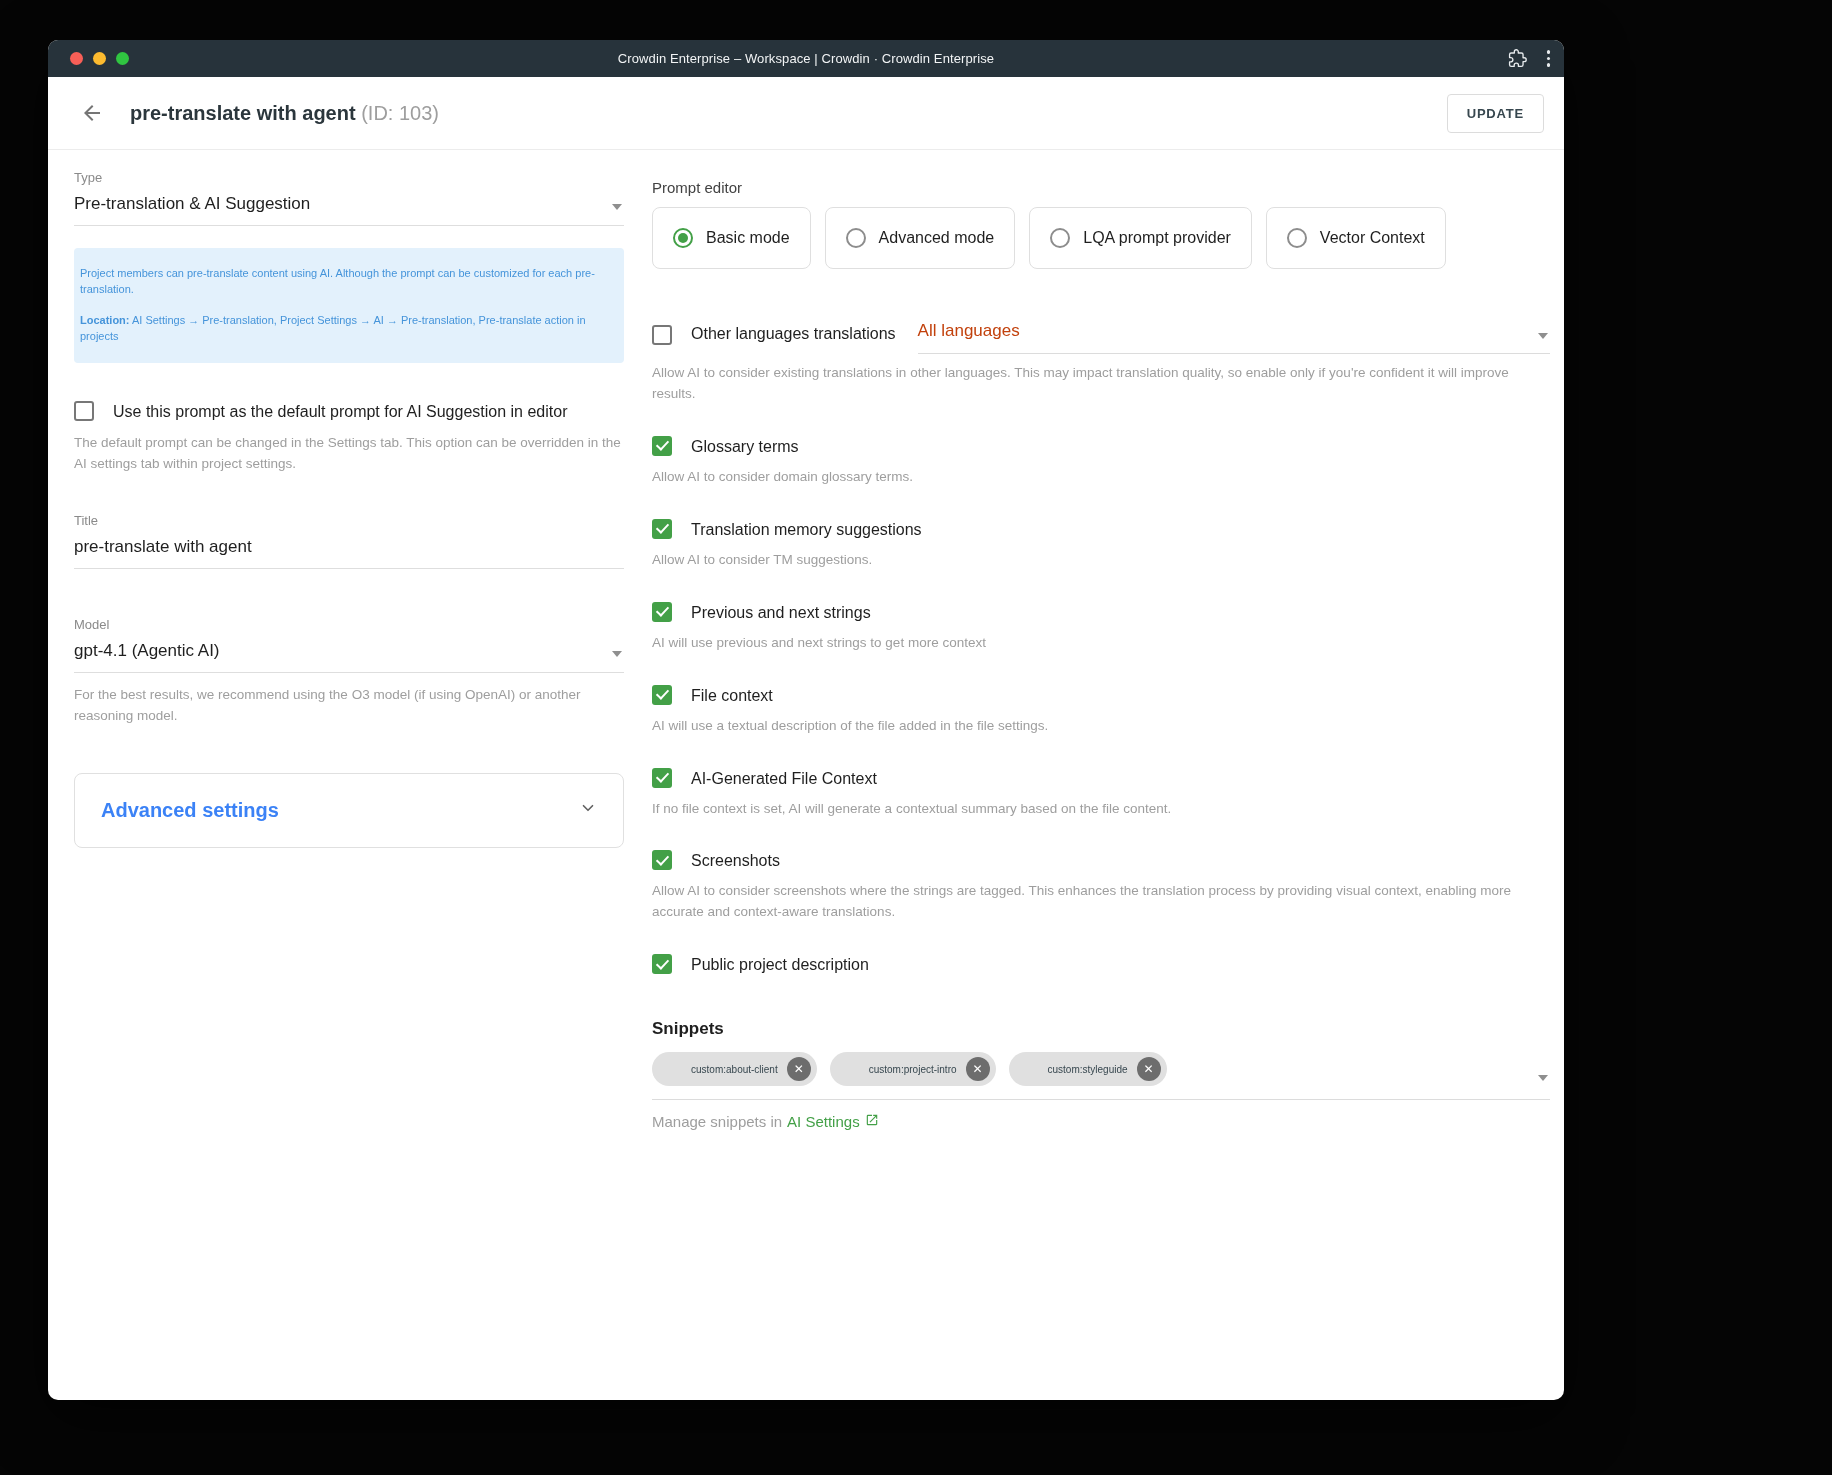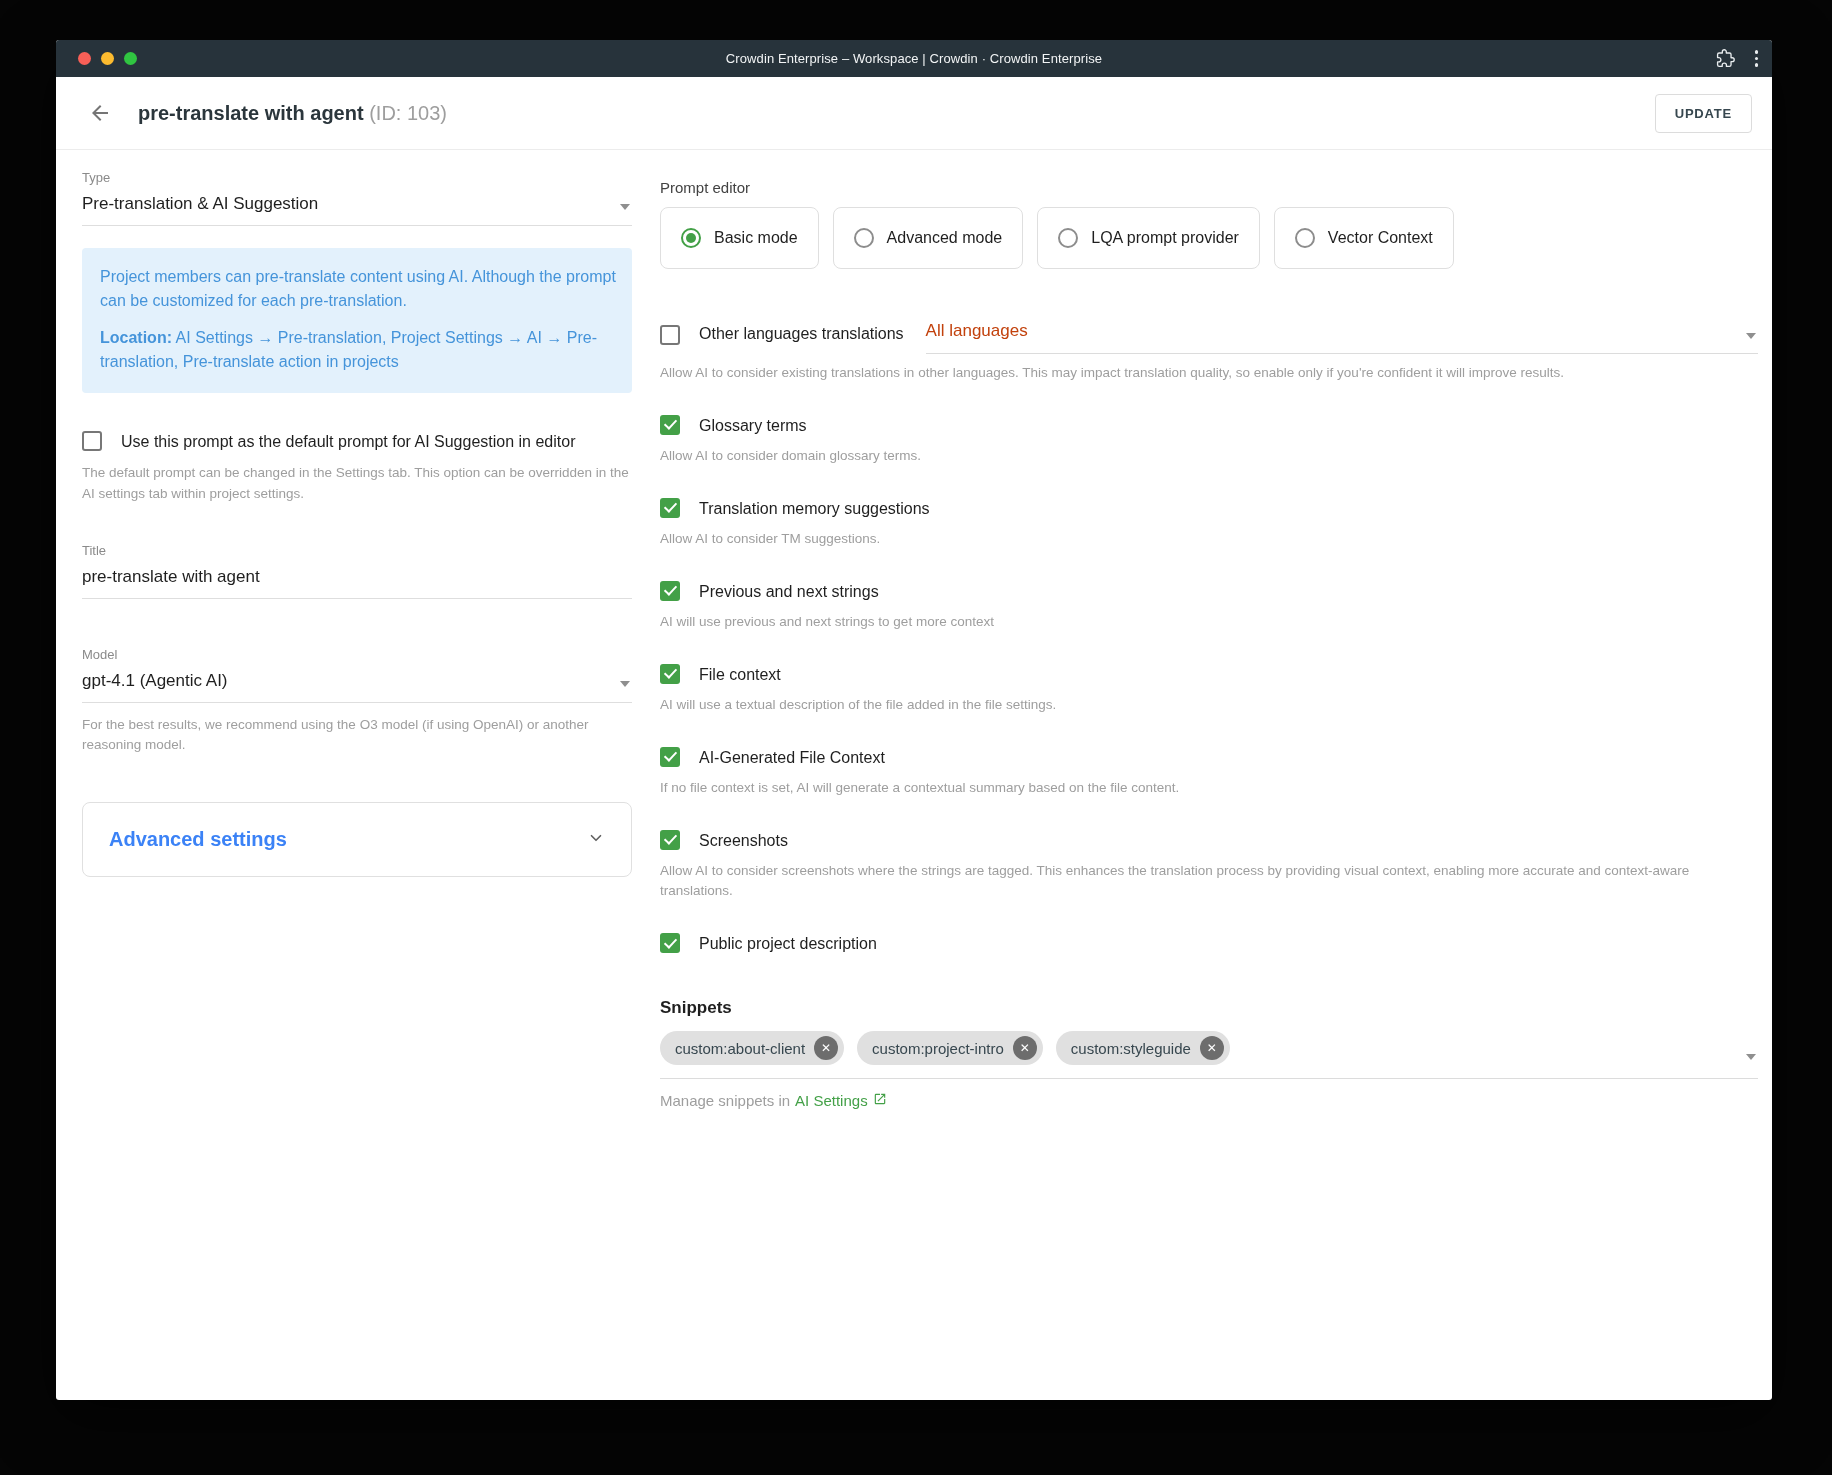--- a/index.html
+++ b/index.html
@@ -1,20 +1,20 @@
 <!DOCTYPE html>
 <html><head>
 <meta charset="utf-8">
 <style>
   * { margin:0; padding:0; box-sizing:border-box; }
   html,body { width:1832px; height:1475px; background:#050505; font-family:"Liberation Sans","DejaVu Sans",sans-serif; }
   .screen { position:relative; width:1832px; height:1475px; background:#050505; overflow:hidden; }
 
-  .window { position:absolute; left:56px; top:40px; width:1716px; height:1360px;
-    border-radius:3px; overflow:hidden; background:#fff; box-shadow:0 18px 60px rgba(0,0,0,.65); }
+  .window { position:absolute; left:48px; top:40px; width:1516px; height:1360px;
+    border-radius:10px; overflow:hidden; background:#fff; box-shadow:0 18px 60px rgba(0,0,0,.65); }
 
   
   .titlebar { position:relative; height:37px; background:#27333b; display:flex; align-items:center; justify-content:center; }
   .traffic { position:absolute; left:22px; top:0; height:37px; display:flex; align-items:center; gap:10px; }
   .light { width:13px; height:13px; border-radius:50%; }
   .light.red { background:#f85f57; }
   .light.yellow { background:#fcbb2f; }
   .light.green { background:#30c541; }
   .tb-title { color:#f2f4f5; font-size:13px; letter-spacing:.1px; }
   .tb-icons { position:absolute; right:14px; top:0; height:37px; display:flex; align-items:center; gap:20px; }
@@ -35,22 +35,22 @@
   .content { display:flex; padding:20px 14px 0 26px; }
   .col-left { width:550px; flex:0 0 550px; }
   .col-right { flex:1; margin-left:28px; padding-top:9px; min-width:0; }
 
   .field-label { font-size:13px; color:#8a8a8a; }
   .select-field { position:relative; border-bottom:1px solid #dedede; padding:7px 0 11px 0; margin-top:2px; }
   .select-value { font-size:17px; color:#1f1f1f; }
   .caret { position:absolute; right:2px; top:50%; margin-top:-2px; width:0; height:0;
     border-left:5px solid transparent; border-right:5px solid transparent; border-top:6px solid #8f8f8f; }
 
-  .info-box { margin-top:22px; background:#e3f1fc; border-radius:4px; padding:17px 15px 19px 18px;
-    color:#4594da; font-size:16px; line-height:1.48; }
+  .info-box { margin-top:22px; background:#e3f1fc; border-radius:4px; padding:17px 15px 19px 6px;
+    color:#4594da; font-size:11px; line-height:1.48; }
   .info-box p + p { margin-top:14px; }
   .info-box b { font-weight:700; }
 
   .cb-row { display:flex; align-items:flex-end; gap:19px; }
   .checkbox { width:20px; height:20px; flex:0 0 20px; border-radius:3px; position:relative; }
   .checkbox.unchecked { border:2px solid #777; background:#fff; }
   .checkbox.checked { background:#43a047; }
   .checkbox.checked::after { content:''; position:absolute; left:6.5px; top:2.5px; width:5px; height:10px;
     border:solid #fff; border-width:0 2.6px 2.6px 0; transform:rotate(43deg); }
   .cb-label { font-size:16px; color:#1f1f1f; }
@@ -83,21 +83,21 @@
   .other-lang-helper { margin-top:9px; }
 
   .opt { margin-top:31px; }
   .opt-helper { margin-top:11px; }
 
   .snippets-heading { margin-top:45px; font-size:17px; font-weight:700; color:#1f1f1f; }
   .chips-field { position:relative; margin-top:13px; border-bottom:1px solid #dcdcdc; padding:0 24px 13px 0; }
   .chips-row { display:flex; gap:13px; }
   .chip { display:inline-flex; align-items:center; gap:9px; background:#e0e0e0; border-radius:17px;
     padding:5px 6px 5px 15px; height:34px; }
-  .chip-label { font-size:15px; color:#37474f; }
+  .chip-label { font-size:10px; color:#37474f;margin-left:24px; }
   .chip-x { width:24px; height:24px; border-radius:50%; background:#6d6d6d; color:#fff; display:flex;
     align-items:center; justify-content:center; font-size:12px; font-weight:700; cursor:pointer; }
   .chips-field .caret { bottom:18px; top:auto; }
 
   .manage-row { margin-top:13px; font-size:15px; color:#9e9e9e; display:flex; align-items:center; gap:5px; }
   .manage-link { color:#43a047; cursor:pointer; display:inline-flex; align-items:center; gap:5px; }
 </style>
 </head>
 <body>
 

